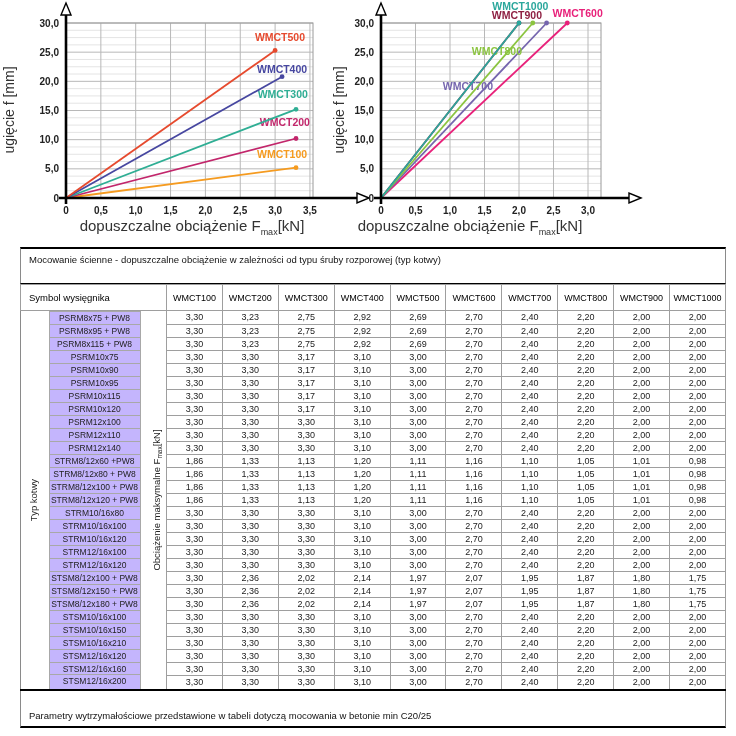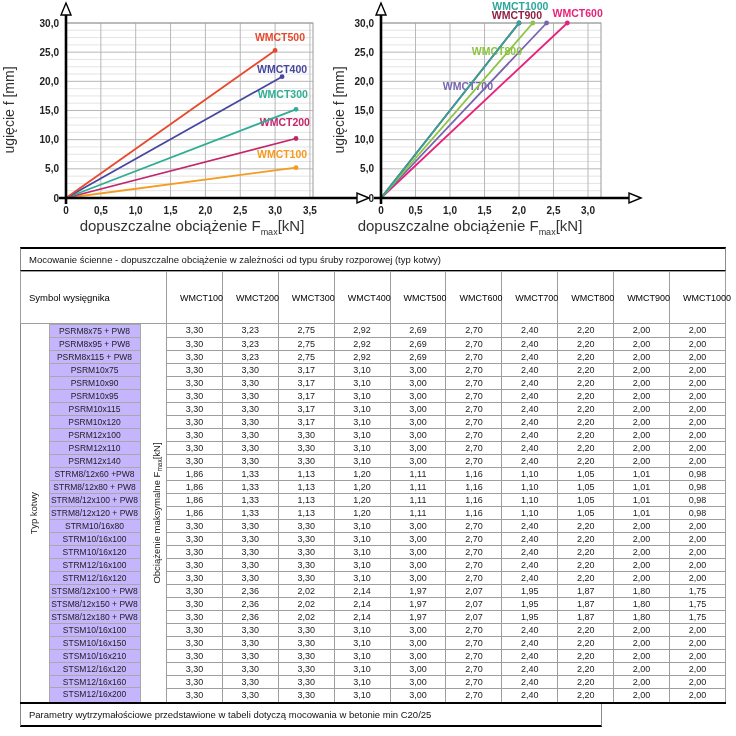--- a/index.html
+++ b/index.html
@@ -2,31 +2,31 @@
 <html><head>
 <meta charset="utf-8">
 <style>
   html,body{margin:0;padding:0;background:#fff;}
   body{width:736px;height:736px;overflow:hidden;font-family:"Liberation Sans",sans-serif;}
   #charts{display:block;}
   .caption-bar{
     margin-left:20px;width:706px;box-sizing:border-box;
     border-top:2px solid #000;border-bottom:1px solid #000;
     border-left:1px solid #8a8a8a;border-right:1px solid #8a8a8a;
-    font-size:9.5px;color:#111;padding:5px 6px 5px 8px;background:#fff;
+    font-size:9.5px;color:#111;padding:5px 6px 18px 8px;background:#fff;
   }
   table.loads{
     margin-left:20px;width:706px;border-collapse:collapse;table-layout:fixed;
     font-size:9px;color:#111;background:#fff;
     border-left:1px solid #8a8a8a;border-right:1px solid #8a8a8a;
     border-bottom:2px solid #000;
   }
   table.loads thead th{
     border:1px solid #9e9e9e;height:25px;font-weight:normal;font-size:9px;
-    background:#fff;color:#000;padding:13px;
+    background:#fff;color:#000;padding:0;
   }
   table.loads th.sym{text-align:left;padding-left:8px;font-size:9.5px;}
   table.loads td.val{
     border:1px solid #9e9e9e;text-align:center;height:12px;
     padding:0;font-size:9px;line-height:12px;color:#222;background:#fff;
   }
   table.loads td.labelcell{border:0;padding:0;height:12px;}
   .labelbox{
     margin:0 8px 0 4px;background:#c4b5fd;border:1px solid #a8a8a8;border-bottom:none;
     text-align:center;font-size:8.5px;line-height:12px;height:100%;
@@ -34,24 +34,24 @@
   }
   tr.lastrow .labelbox{border-bottom:1px solid #a8a8a8;}
   td.vert{border:0;padding:0;position:relative;}
   .vtext{
     position:absolute;left:50%;top:50%;
     transform:translate(-50%,-50%) rotate(-90deg);
     white-space:nowrap;font-size:9.5px;color:#222;
   }
   .vtext sub{font-size:6.5px;}
   .footer-bar{
-    margin-left:20px;width:582px;box-sizing:border-box;
+    margin-left:20px;width:706px;box-sizing:border-box;
     border-bottom:2px solid #000;
     border-left:1px solid #8a8a8a;border-right:1px solid #8a8a8a;
-    font-size:9.5px;color:#111;padding:5px 6px 5px 8px;background:#fff;
+    font-size:9.5px;color:#111;padding:19px 6px 5px 8px;background:#fff;
   }
 </style>
 </head>
 <body>
 
 <svg id="charts" width="736" height="247">
     <g>
       <line x1="66" y1="190.70833333333334" x2="313" y2="190.70833333333334" stroke="#e4e4e4" stroke-width="1"></line>
       <line x1="66" y1="183.41666666666666" x2="313" y2="183.41666666666666" stroke="#e4e4e4" stroke-width="1"></line>
       <line x1="66" y1="176.125" x2="313" y2="176.125" stroke="#e4e4e4" stroke-width="1"></line>

